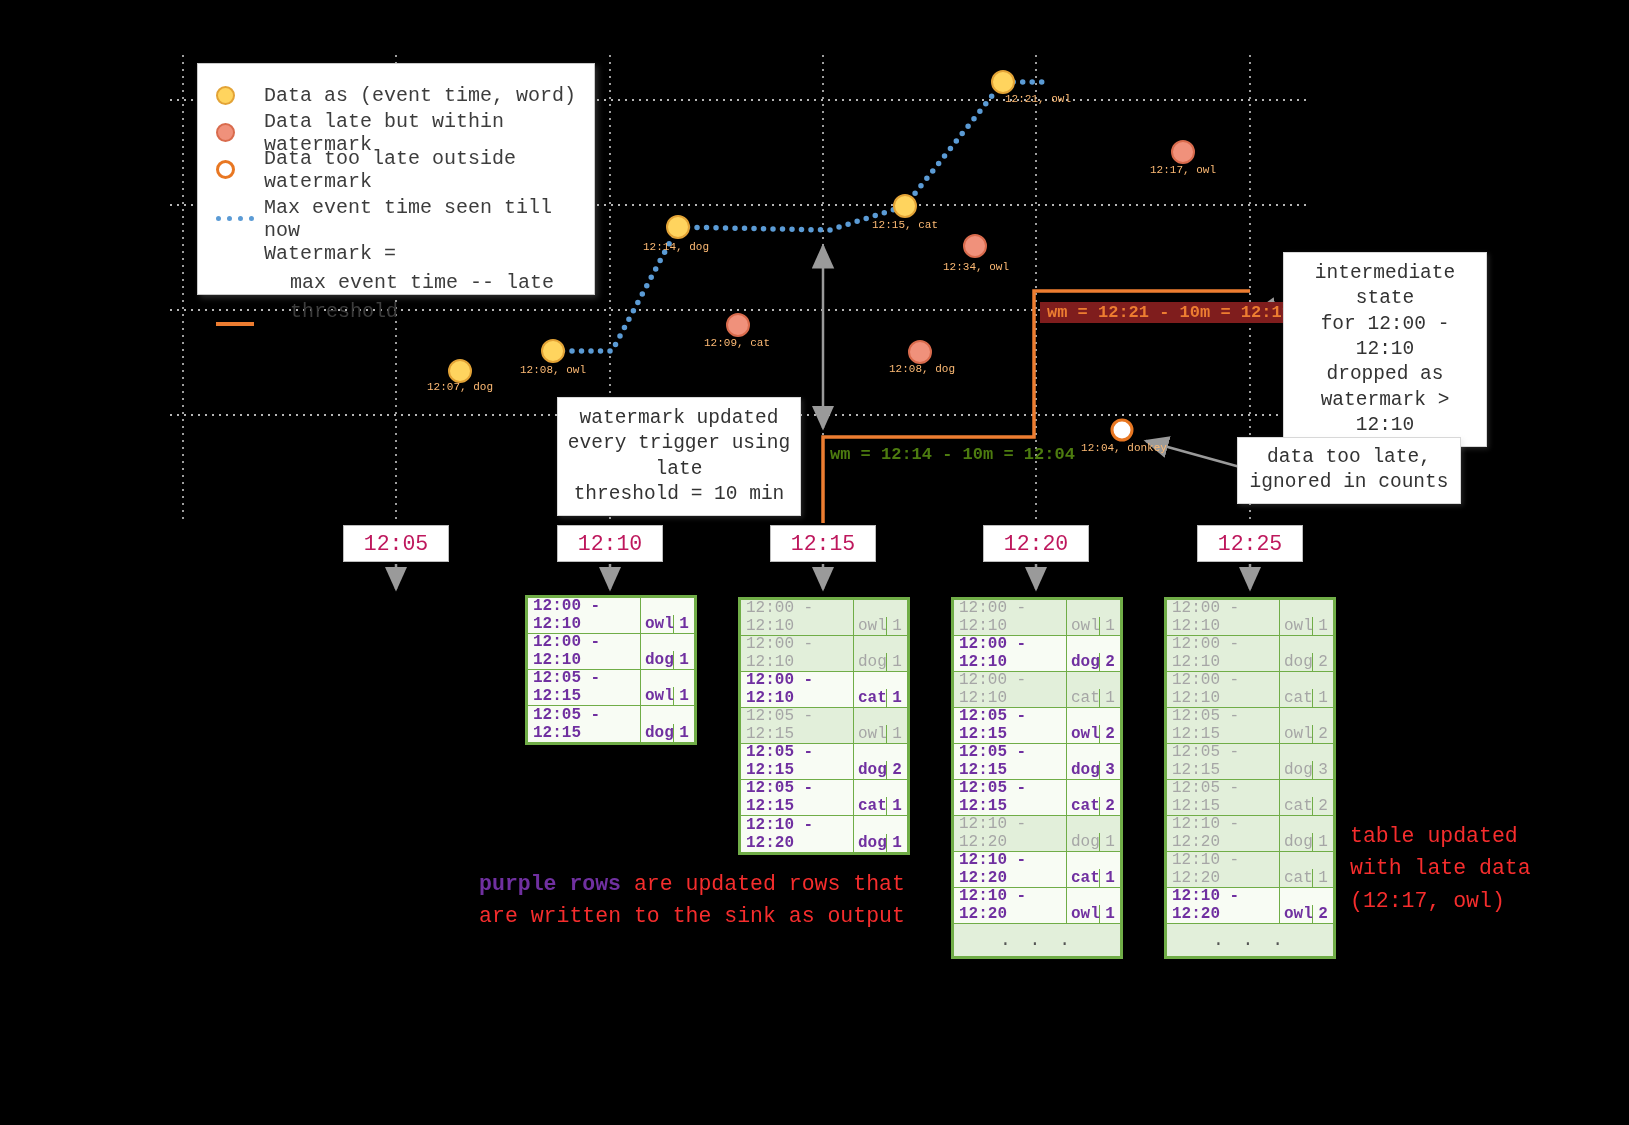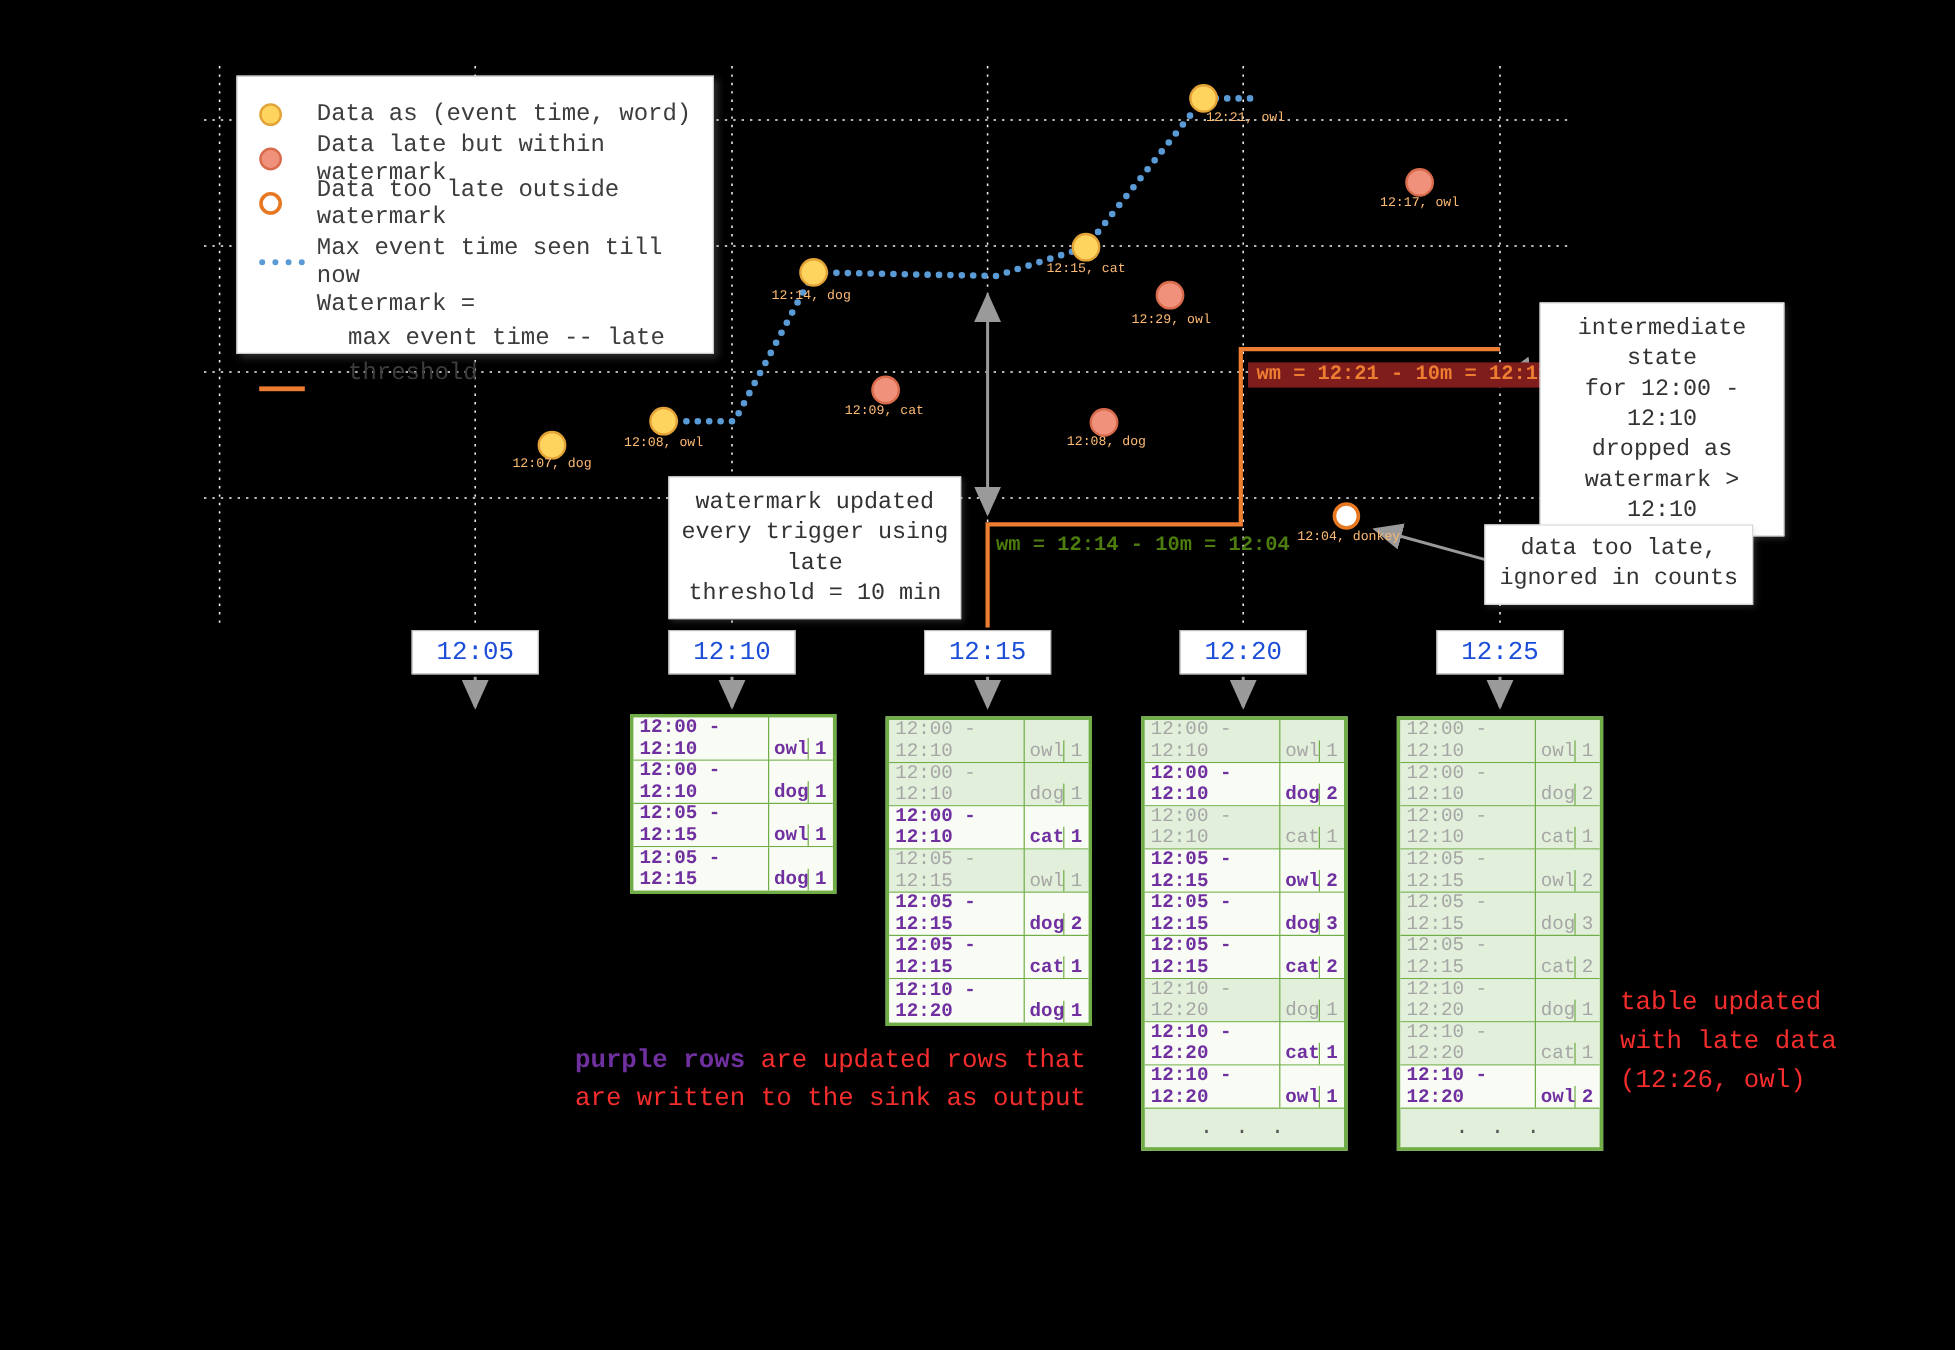--- a/index.html
+++ b/index.html
@@ -37,21 +37,21 @@
   
   .callout{position:absolute;background:#fff;border:1px solid #d8d8d8;color:#333;text-align:center;
            white-space:pre-line;font-size:19.5px;line-height:1.3;box-sizing:border-box;
            box-shadow:2px 2px 5px rgba(180,180,180,.2);}
   .callout.trigger{left:557px;top:397px;width:244px;padding:8px 4px;}
   .callout.intermediate{left:1283px;top:252px;width:204px;padding:8px 2px;}
   .callout.toolate{left:1237px;top:437px;width:224px;padding:7px 2px;}
 
   
   .tick{position:absolute;top:525px;width:106px;height:37px;background:#fff;border:1px solid #bdbdbd;
-        color:#1d4ed8;font-size:21.5px;display:flex;align-items:center;justify-content:center;
+        color:#be185d;font-size:21.5px;display:flex;align-items:center;justify-content:center;
         transform:translateX(-50%);box-sizing:border-box;}
 
   
   .rtable{position:absolute;width:172px;border:3px solid #70AD47;background:#E2EFDA;box-sizing:border-box;}
   .trow{display:flex;height:36px;box-sizing:border-box;border-bottom:1.5px solid #70AD47;
         font-size:16px;align-items:flex-end;}
   .rtable > .trow:last-child{border-bottom:none;}
   .twin{width:113px;padding-left:5px;box-sizing:border-box;border-right:1.5px solid #70AD47;
         display:flex;align-items:center;}
   .tword{width:33px;padding-left:4px;box-sizing:border-box;border-right:1.5px solid #70AD47;
@@ -159,21 +159,21 @@
       </span>
     </div>
   </div>
 
   <div class="plabel" style="left:460px;top:381px;">12:07, dog</div>
   <div class="plabel" style="left:553px;top:364px;">12:08, owl</div>
   <div class="plabel" style="left:676px;top:241px;">12:14, dog</div>
   <div class="plabel" style="left:905px;top:219px;">12:15, cat</div>
   <div class="plabel" style="left:1038px;top:93px;">12:21, owl</div>
   <div class="plabel" style="left:737px;top:337px;">12:09, cat</div>
-  <div class="plabel" style="left:976px;top:261px;">12:29, owl</div>
+  <div class="plabel" style="left:976px;top:261px;">12:34, owl</div>
   <div class="plabel" style="left:922px;top:363px;">12:08, dog</div>
   <div class="plabel" style="left:1183px;top:164px;">12:17, owl</div>
   <div class="plabel" style="left:1124px;top:442px;">12:04, donkey</div>
 
   <div class="wm1">wm = 12:14 - 10m = 12:04</div>
   <div class="wm2">wm = 12:21 - 10m = 12:11</div>
 
   <div class="callout trigger">watermark updated
 every trigger using late
 threshold = 10 min</div>
@@ -342,18 +342,18 @@
         <div class="twin">12:10 - 12:20</div>
         <div class="tword">owl</div>
         <div class="tcount">2</div>
       </div>
       <div class="tellipsis">. . .</div>
     </div>
 
 
   <div class="rednote bottom">table updated
 with late data
-(12:26, owl)</div>
+(12:17, owl)</div>
 
   <div class="rednote purple-note"><span class="hl">purple rows</span><span> are updated rows that
 are written to the sink as output</span></div>
 
 </div>
 
 </body></html>

